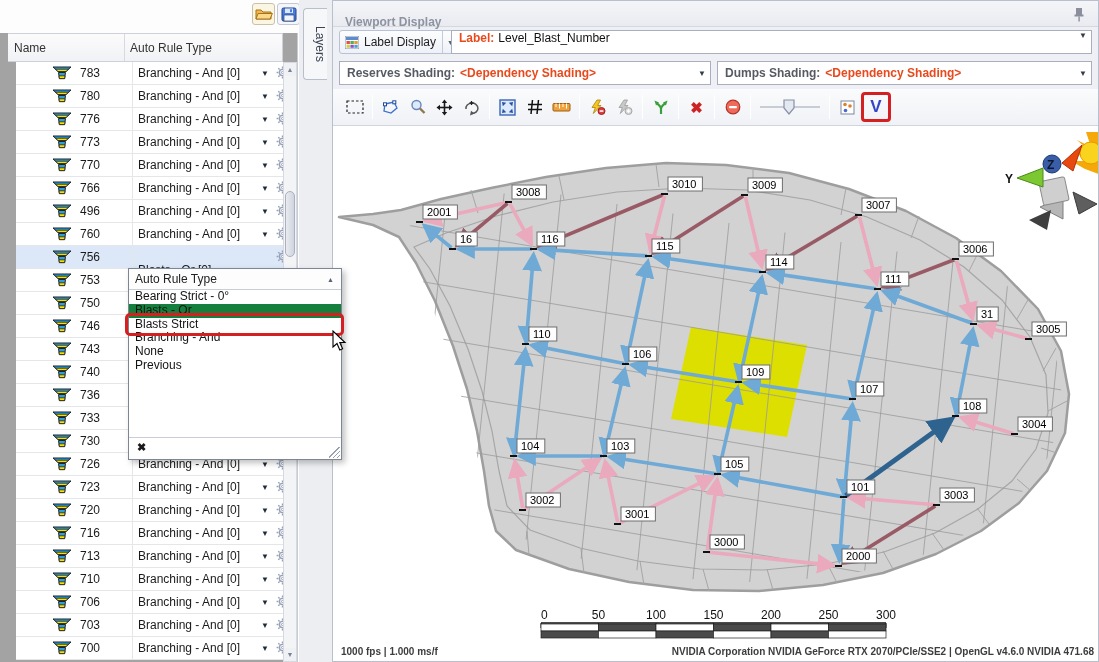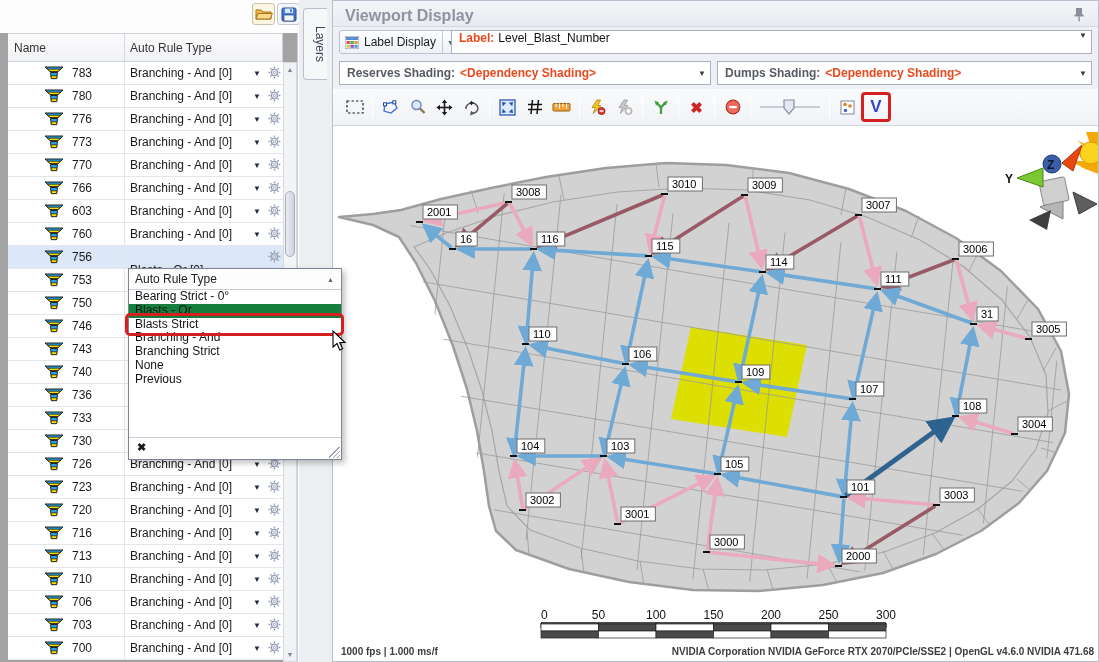--- a/index.html
+++ b/index.html
@@ -8,21 +8,21 @@
   
   #left-panel { position:absolute; left:0; top:0; width:298px; height:662px; background:#a3a3a3; border-right:1px solid #c6cad4; }
   #top-strip { position:absolute; left:0; top:0; width:298px; height:33px; background:#fdfdfe; }
   .mini-btn { position:absolute; top:3px; width:23px; height:22px; border:1px solid #c9c2a6; border-radius:3px; background:#fbf6e4; display:flex; align-items:center; justify-content:center; cursor:pointer; }
   #save-btn { background:#f4f6fb; border-color:#c2c8d6; }
 
   #grid-header { position:absolute; left:8px; top:33px; width:275px; height:29px; background:linear-gradient(#fbfbfc,#f1f2f5); border:1px solid #cdd1da; border-width:1px 1px 1px 0; display:flex; font-size:12px; color:#333; }
   #grid-header .hname { width:117px; padding:7px 0 0 6px; border-right:1px solid #d6d9e0; }
   #grid-header .hrule { flex:1; padding:7px 0 0 5px; }
 
-  #rows { position:absolute; left:8px; top:62px; width:275px; }
+  #rows { position:absolute; left:16px; top:62px; width:275px; }
   .trow { height:23px; display:flex; border-bottom:1px solid #e4e6ea; font-size:12px; color:#1a1a1a; background:#fff; }
   .trow.sel { background:#dce8f8; }
   .name-cell { width:117px; display:flex; align-items:center; border-right:1px solid #e4e6ea; }
   .name-cell .fico { margin-left:36px; margin-right:8px; width:20px; height:14px; flex:none; }
   .rule-cell { flex:1; display:flex; align-items:center; position:relative; }
   .rule-cell .rtext { flex:1; padding-left:5px; white-space:nowrap; overflow:hidden; }
   .rule-cell .dd-arrow { width:16px; color:#1d2b3a; font-size:8px; text-align:center; cursor:pointer; }
   .rule-cell .gear { width:18px; text-align:center; cursor:pointer; }
   .rule-cell.focused .combo-wrap { outline:1px dotted #666; outline-offset:-1px;margin-top:24px; }
   .combo-wrap { position:absolute; left:0; top:0; right:18px; bottom:0; display:flex; align-items:center; }
@@ -33,21 +33,21 @@
   .sb-arrow { position:absolute; left:0; width:12px; height:13px; font-size:7px; color:#7a8294; text-align:center; line-height:13px; background:#f0f1f4; cursor:pointer; }
   #sb-thumb { position:absolute; left:1px; top:128px; width:10px; height:66px; background:linear-gradient(90deg,#e9ebf0,#cfd4de); border:1px solid #aab0bf; border-radius:5px; cursor:pointer; }
 
   
   #layers-strip { position:absolute; left:299px; top:0; width:33px; height:662px; background:#eceef2; }
   #layers-tab { position:absolute; left:4px; top:8px; width:24px; height:72px; background:#f6f7f9; border:1px solid #b9bfca; border-right:none; border-radius:4px 0 0 4px; writing-mode:vertical-rl; text-align:center; font-size:12px; color:#3c4352; cursor:pointer; }
 
   
   #right-panel { position:absolute; left:332px; top:0; width:767px; height:662px; background:#eef0f5; border:1px solid #b9bfcc; }
   #vp-header { position:absolute; left:0; top:0; right:0; height:26px; background:linear-gradient(#f4f5f8,#e9ebf1); border-bottom:1px solid #d4d8e1; }
-  #vp-title { position:absolute; left:12px; top:6px; font-size:16px; font-weight:bold; color:#8d939f; }
+  #vp-title { position:absolute; left:12px; top:14px; font-size:12px; font-weight:bold; color:#8d939f; }
   #pin-icon { position:absolute; right:12px; top:5px; width:14px; height:16px; cursor:pointer; }
 
   #vp-row2 { position:absolute; left:0; top:26px; right:0; height:30px; }
   #label-display-btn { position:absolute; left:6px; top:3px; height:24px; display:flex; align-items:center; border:1px solid #b9c2d4; border-radius:3px; background:linear-gradient(#fcfdfe,#eef1f6); cursor:pointer; }
   #label-display-btn .txt { font-size:12px; color:#222; padding:0 6px 0 5px; }
   #label-display-btn .split { width:16px; align-self:stretch; border-left:1px solid #c3cad8; display:flex; align-items:center; justify-content:center; font-size:7px; color:#5a6372; }
   #label-display-btn svg { margin-left:5px; }
   #label-combo { position:absolute; left:118px; top:3px; right:6px; height:24px; background:#fff; border:1px solid #a9afbc; display:flex; align-items:flex-start; font-size:12px; }
   #label-combo .lab { color:#e8491d; font-weight:bold; margin-left:7px; }
   #label-combo .val { color:#111; margin-left:4px; flex:1; }
@@ -259,21 +259,21 @@
         </div>
       </div>
       <div class="trow">
         <div class="name-cell">
           <svg class="fico" viewBox="0 0 20 14">
             <polygon points="1,1 19,1 14,5.5 6,5.5" fill="#28a0e0" stroke="#222" stroke-width="1"></polygon>
             <polygon points="3.4,3.2 16.6,3.2 14,5.5 6,5.5" fill="#f5e000" stroke="#222" stroke-width=".8"></polygon>
             <polygon points="6.5,6.5 13.5,6.5 12.6,12.6 7.4,12.6" fill="#28a0e0" stroke="#222" stroke-width="1"></polygon>
             <polygon points="7,9.8 13,9.8 12.6,12.6 7.4,12.6" fill="#f5e000" stroke="#222" stroke-width=".8"></polygon>
           </svg>
-          <span>603</span>
+          <span>496</span>
         </div>
         <div class="rule-cell">
           <div class="combo-wrap">
             <span class="rtext">Branching - And [0]</span>
             <span class="dd-arrow">▼</span>
           </div>
           <span class="gear" style="position:absolute;right:0;top:4px;"><svg width="13" height="13" viewBox="0 0 13 13">
               <g stroke="#96a0b6" stroke-width="1.4" fill="none">
                 <circle cx="6.5" cy="6.5" r="3.1"></circle>
                 <path d="M6.5,0.6 V2.4 M6.5,10.6 V12.4 M0.6,6.5 H2.4 M10.6,6.5 H12.4 M2.3,2.3 L3.6,3.6 M9.4,9.4 L10.7,10.7 M10.7,2.3 L9.4,3.6 M3.6,9.4 L2.3,10.7"></path>
@@ -1269,21 +1269,20 @@
 <div id="rule-popup">
   <div id="popup-header">
     <span class="ht">Auto Rule Type</span>
     <span class="sort">▲</span>
   </div>
   <div id="popup-items">
       <div class="pop-item">Bearing Strict - 0°</div>
       <div class="pop-item hl-item">Blasts - Or</div>
       <div class="pop-item">Blasts Strict</div>
       <div class="pop-item">Branching - And</div>
-      <div class="pop-item">Branching Strict</div>
       <div class="pop-item">None</div>
       <div class="pop-item">Previous</div>
     </div>
   <div id="popup-footer">
     <span class="clearx">✖</span>
     <div id="popup-grip"></div>
   </div>
   <div id="red-box-item"></div>
 </div>
 

